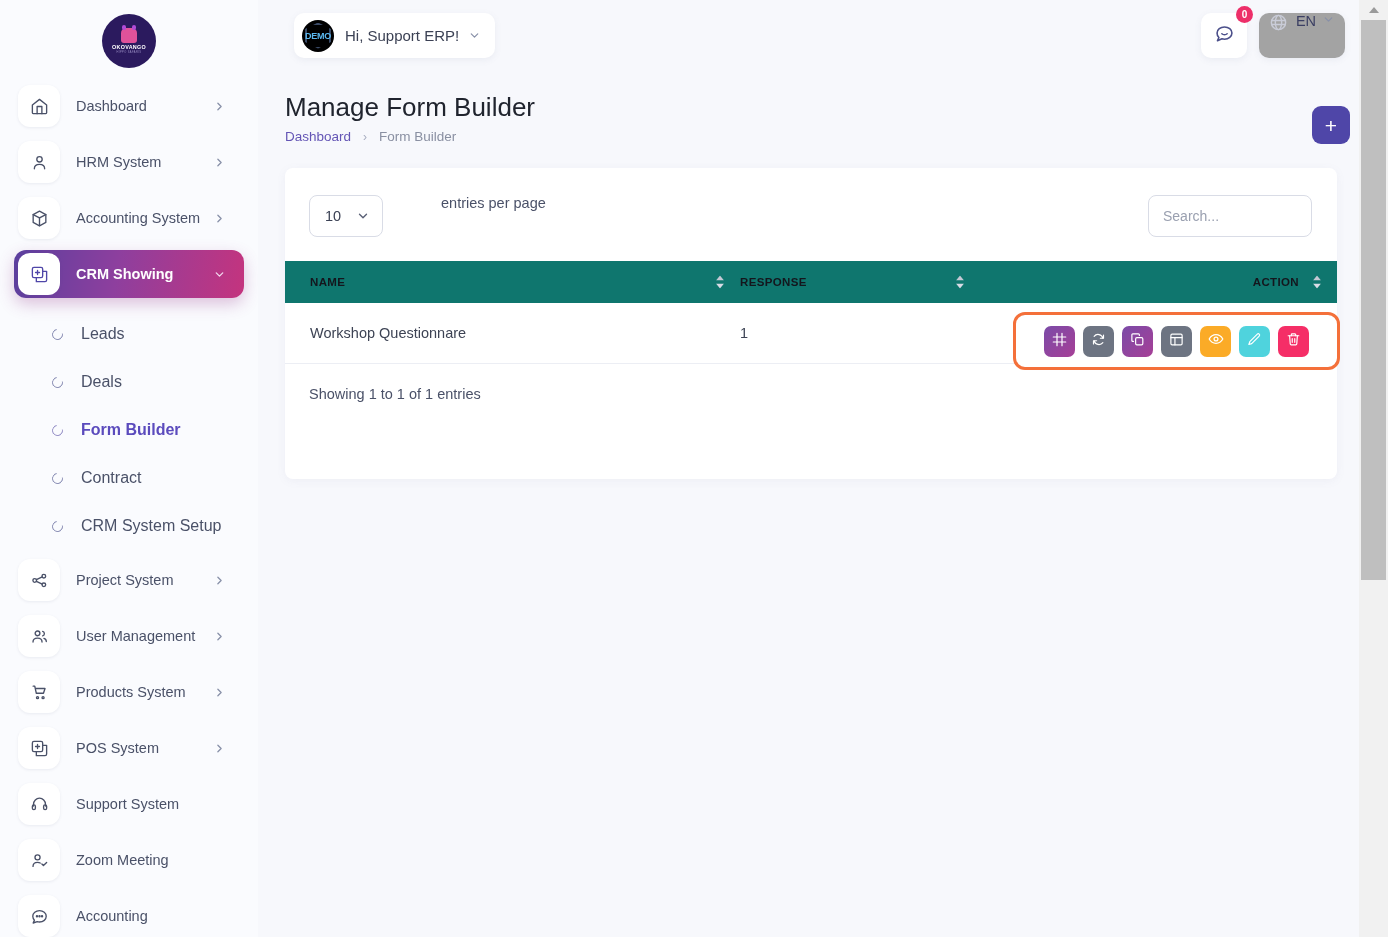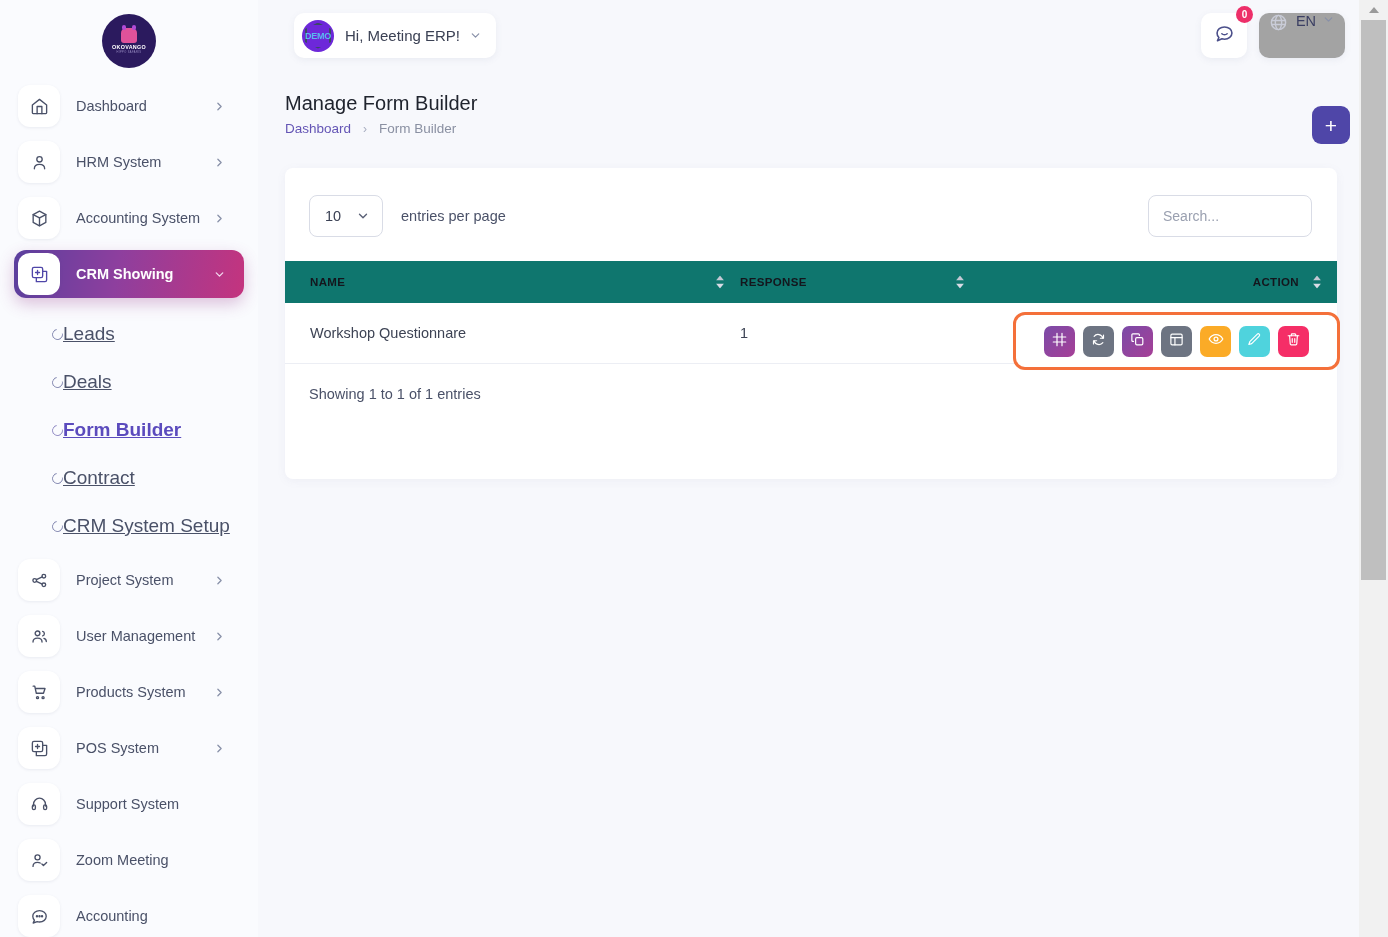--- a/index.html
+++ b/index.html
@@ -85,41 +85,41 @@
     cursor: pointer;
   }
   .sub-item .dot {
     width: 11px; height: 11px; min-width: 11px;
     border: 1.6px solid #8f93b8;
     border-radius: 50%;
     border-top-color: transparent;
     transform: rotate(35deg);
   }
   .sub-item .s-lbl {
-    font-size: 19px; color: #4a5168; text-decoration: underline;
+    margin-left: 18px; font-size: 16px; color: #4a5168;
   }
   .sub-item.active .s-lbl { color: #5b4bbd; font-weight: bold; }
   .sub-item.active .dot { border-color: #9a95c9; border-top-color: transparent; }
 
   
   .topbar {
     position: absolute; left: 258px; top: 0;
     width: 1101px; height: 72px;
   }
   .user-chip {
     position: absolute; left: 36px; top: 13px;
     height: 45px; padding: 0 14px 0 8px;
     background: #ffffff; border-radius: 10px;
     display: flex; align-items: center;
     box-shadow: 0 2px 7px rgba(100,110,140,.09);
     cursor: pointer;
   }
   .demo-badge {
     width: 32px; height: 32px; border-radius: 50%;
-    background: #6d28d9;
+    background: #000000;
     display: flex; align-items: center; justify-content: center;
     position: relative;
   }
   .demo-badge .hexline {
     position: absolute; left: 3px; top: 3px; right: 3px; bottom: 3px;
     border: 2px solid #3a4a66;
     clip-path: polygon(50% 0%, 100% 25%, 100% 75%, 50% 100%, 0% 75%, 0% 25%);
   }
   .demo-badge .dtxt {
     font-size: 9px; font-weight: bold; color: #5bb8ef;
@@ -153,21 +153,21 @@
     display: flex; align-items: flex-start; justify-content: center;
     box-shadow: 0 2px 7px rgba(100,110,140,.09);
     cursor: pointer;
   }
   .lang-btn .lt {
     font-size: 14.5px; color: #3b3f63; margin: 0 6px 0 8px;
   }
 
   
   .page-head { position: absolute; left: 285px; top: 92px; }
-  .page-title { font-size: 20px; color: #20242e; font-weight: normal; }
+  .page-title { font-size: 26px; color: #20242e; font-weight: normal; }
   .crumbs { margin-top: 6px; display: flex; align-items: center; font-size: 13.5px; }
   .crumbs .c1 { color: #6455b5; cursor: pointer; }
   .crumbs .sep { margin: 0 12px; color: #a8aec0; font-size: 12px; }
   .crumbs .c2 { color: #8a90a2; }
   .add-btn {
     position: absolute; right: 38px; top: 106px;
     width: 38px; height: 38px;
     background: #4f46a8; border-radius: 9px;
     display: flex; align-items: center; justify-content: center;
     color: #fff; font-size: 21px; line-height: 1;
@@ -179,21 +179,21 @@
     position: absolute; left: 285px; top: 168px;
     width: 1052px; height: 311px;
     background: #ffffff;
     border-radius: 8px;
     box-shadow: 0 2px 10px rgba(110,120,150,.07);
   }
   .card-top {
     display: flex; align-items: center; justify-content: space-between;
     padding: 27px 25px 0 24px;
   }
-  .len-wrap { display: flex; align-items: center; }
+  .len-wrap { display: flex; align-items: flex-start; gap: 40px; }
   .len-select {
     width: 74px; height: 42px;
     border: 1px solid #d9dce6; border-radius: 8px;
     display: flex; align-items: center; justify-content: space-between;
     padding: 0 12px 0 15px;
     font-size: 14.5px; color: #3b4154;
     background: #fff; cursor: pointer;
   }
   .len-wrap .ltxt { margin-left: 18px; font-size: 14.5px; color: #4a5168; }
   .search-box {
@@ -476,21 +476,21 @@
     </nav>
   </aside>
 
   <header class="topbar">
 
     <div class="user-chip">
       <span class="demo-badge">
         <span class="hexline"></span>
         <span class="dtxt">DEMO</span>
       </span>
-      <span class="uname">Hi, Meeting ERP!</span>
+      <span class="uname">Hi, Support ERP!</span>
       <span class="dd">
         <svg width="13" height="13" viewBox="0 0 24 24" fill="none" stroke="currentColor" stroke-width="2.2" stroke-linecap="round" stroke-linejoin="round">
             <polyline points="6 9 12 15 18 9"></polyline>
           </svg>
       </span>
     </div>
 
     <div class="chat-btn">
       <span>
         <svg width="21" height="21" viewBox="0 0 24 24" fill="none" stroke="#4b4f8a" stroke-width="1.8" stroke-linecap="round" stroke-linejoin="round">

